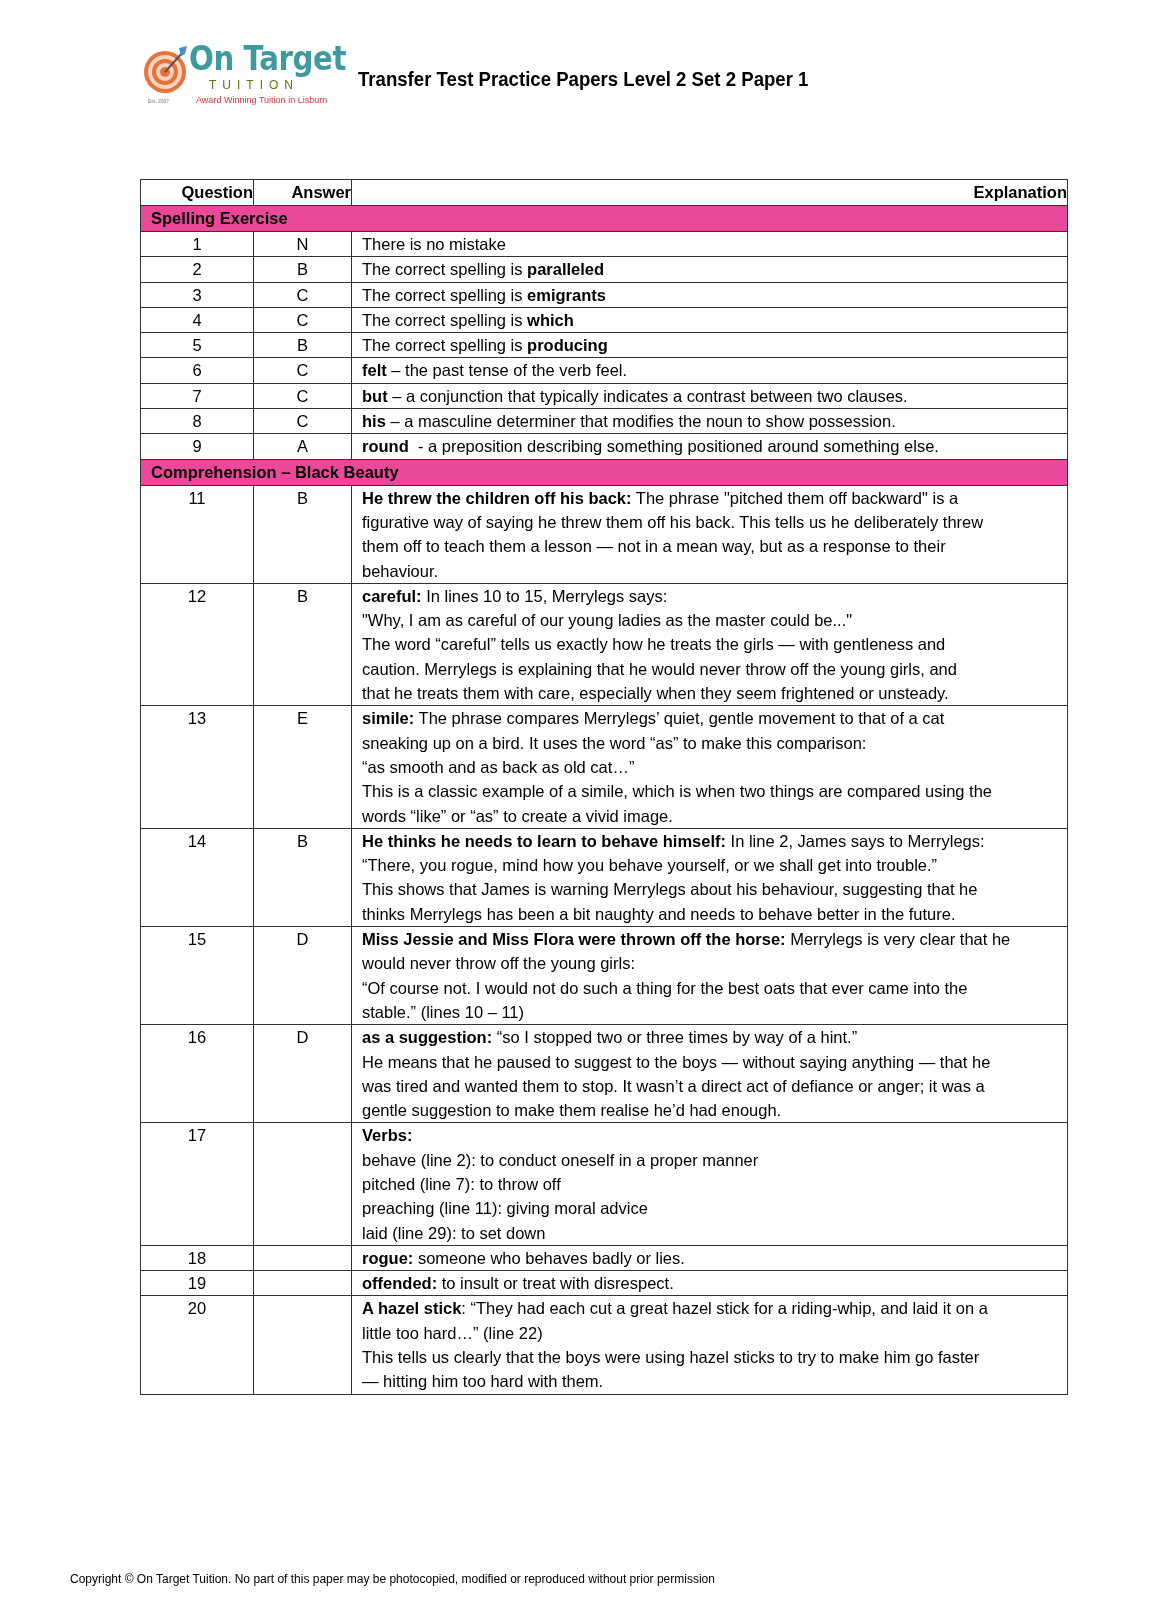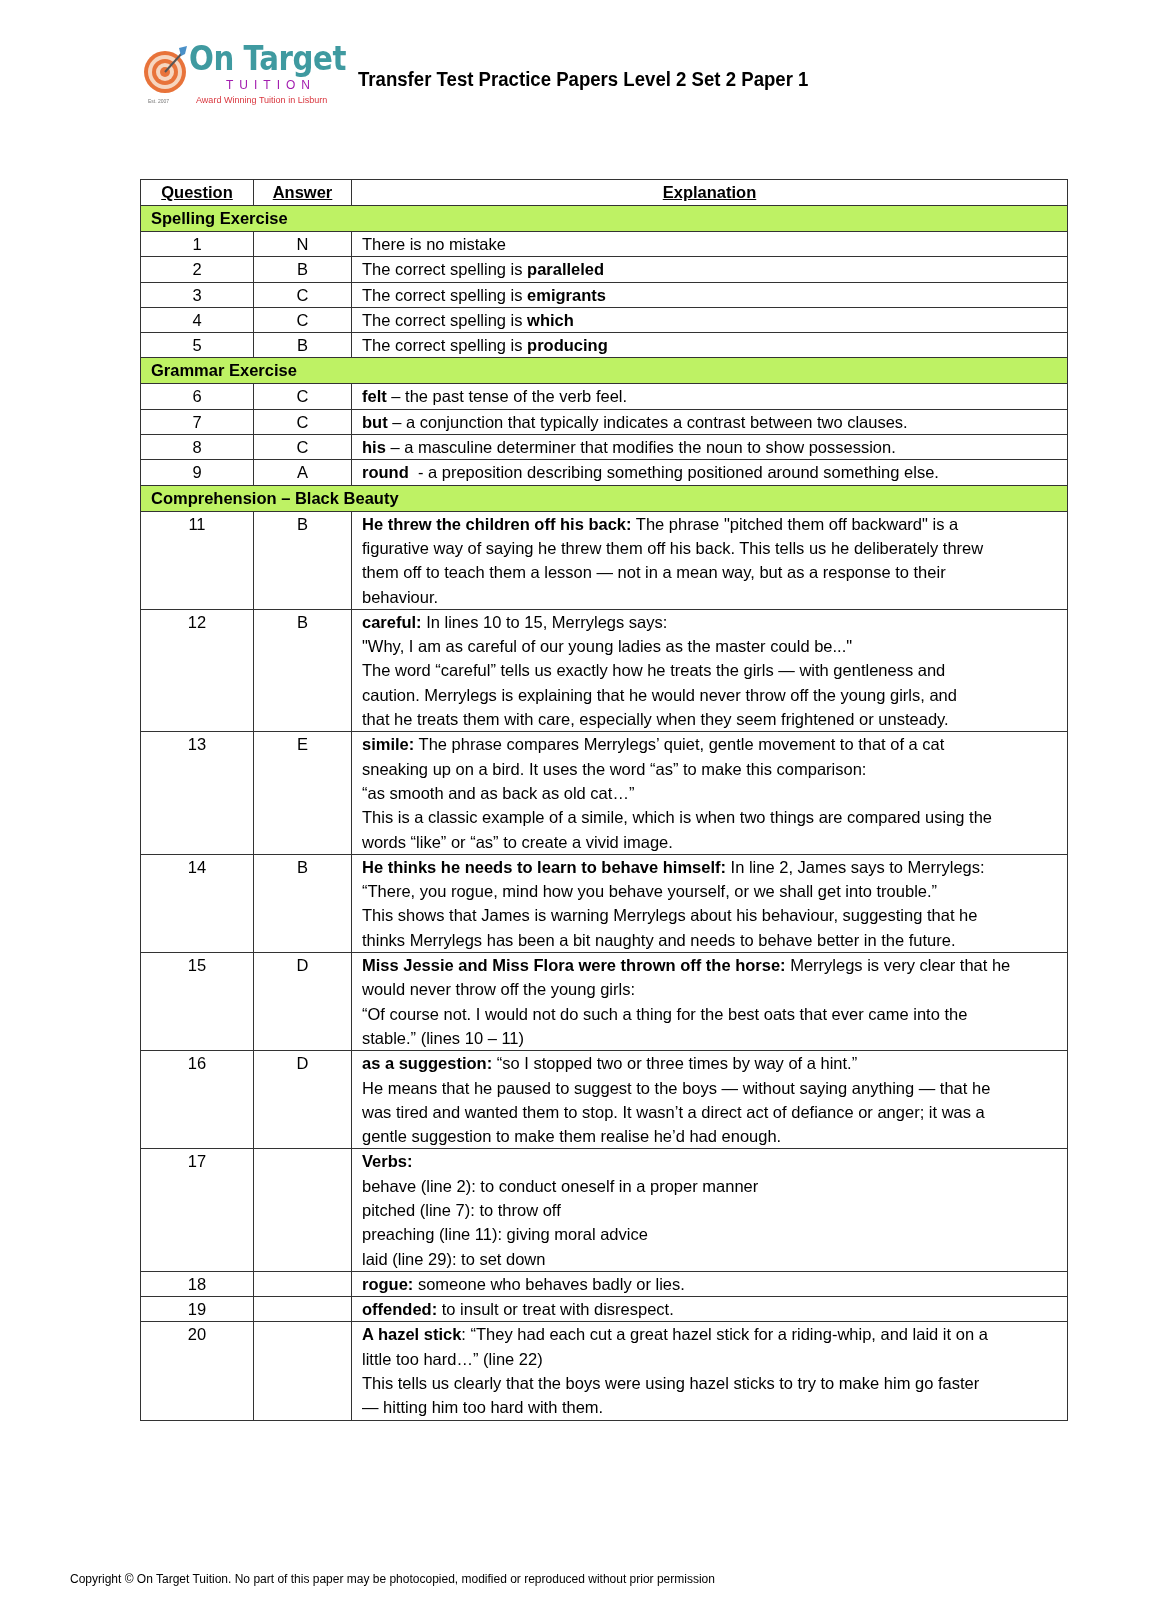--- a/index.html
+++ b/index.html
@@ -2,31 +2,31 @@
 <html><head>
 <meta charset="utf-8">
 <style>
   html, body { margin: 0; padding: 0; background: #ffffff; }
   body { width: 1172px; height: 1623px; position: relative; overflow: hidden; font-family: "Liberation Sans", sans-serif; color: #000; }
 
   .header { position: absolute; left: 143px; top: 42px; width: 900px; height: 70px; }
   .logo { position: absolute; left: 0; top: 0; width: 200px; height: 68px; }
   .logo svg { position: absolute; left: 0; top: 2px; }
   .logo-name { position: absolute; left: 46px; top: -4px; font-size: 34px; font-weight: bold; color: #3f9aa0; letter-spacing: -0.5px; font-family: "DejaVu Sans", sans-serif; transform: scaleX(0.86); transform-origin: left top; white-space: nowrap; }
-  .logo-tuition { position: absolute; left: 66px; top: 36px; font-size: 12px; color: #a21caf; letter-spacing: 6px; margin-left: 17px; }
+  .logo-tuition { position: absolute; left: 66px; top: 36px; font-size: 12px; color: #4d7c0f; letter-spacing: 6px; }
   .logo-tag { position: absolute; left: 53px; top: 52px; font-size: 9.5px; color: #d9373f; white-space: nowrap; transform: scaleX(0.95); transform-origin: left top; }
   .logo-est { position: absolute; left: 5px; top: 56px; font-size: 5px; color: #777; }
   .doc-title { position: absolute; left: 215px; top: 26px; font-size: 20px; font-weight: bold; white-space: nowrap; transform: scaleX(0.93); transform-origin: left top; }
 
   table.answers { position: absolute; left: 140px; top: 179px; width: 927px; border-collapse: collapse; font-size: 16.5px; table-layout: fixed; }
   table.answers td, table.answers th { border: 1.3px solid #333; padding: 0 0 0 10px; vertical-align: top; line-height: 24.3px; }
-  table.answers th { font-weight: bold; text-align: center; padding: 0; height: 25px; text-decoration: underline; }
+  table.answers th { font-weight: bold; text-align: right; padding: 0; height: 25px; }
   col.c-q { width: 113px; } col.c-a { width: 98px; } col.c-e { width: 716px; }
   td.num, td.ans { text-align: center; padding: 0 !important; }
-  tr.section td { background: #bef264; font-weight: bold; height: 25px; }
+  tr.section td { background: #ec4899; font-weight: bold; height: 25px; }
   td.exp { padding-right: 8px !important; }
   td.exp b { font-weight: bold; }
   .line { display: block; }
 
   .footer { position: absolute; left: 70px; top: 1572px; font-size: 12px; white-space: nowrap; color: #000; }
 </style>
 </head>
 <body>
 
 <div class="header">
@@ -85,23 +85,20 @@
       <td class="num">4</td>
       <td class="ans">C</td>
       <td class="exp"><span>The correct spelling is </span><b>which</b></td>
     </tr>
     <tr>
       <td class="num">5</td>
       <td class="ans">B</td>
       <td class="exp"><span>The correct spelling is </span><b>producing</b></td>
     </tr>
 
-    <tr class="section">
-      <td colspan="3">Grammar Exercise</td>
-    </tr>
     <tr>
       <td class="num">6</td>
       <td class="ans">C</td>
       <td class="exp"><b>felt</b><span> – the past tense of the verb feel.</span></td>
     </tr>
     <tr>
       <td class="num">7</td>
       <td class="ans">C</td>
       <td class="exp"><b>but</b><span> – a conjunction that typically indicates a contrast between two clauses.</span></td>
     </tr>

